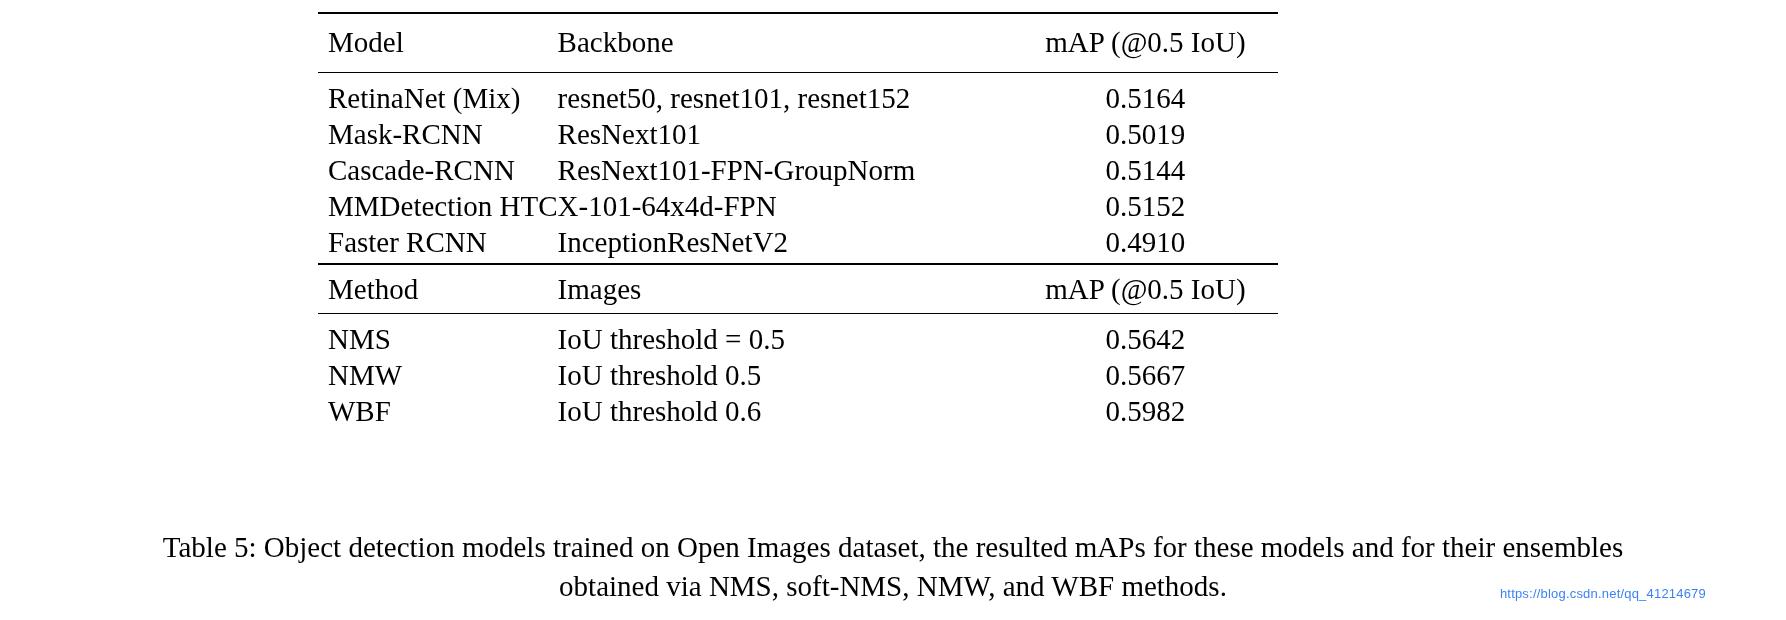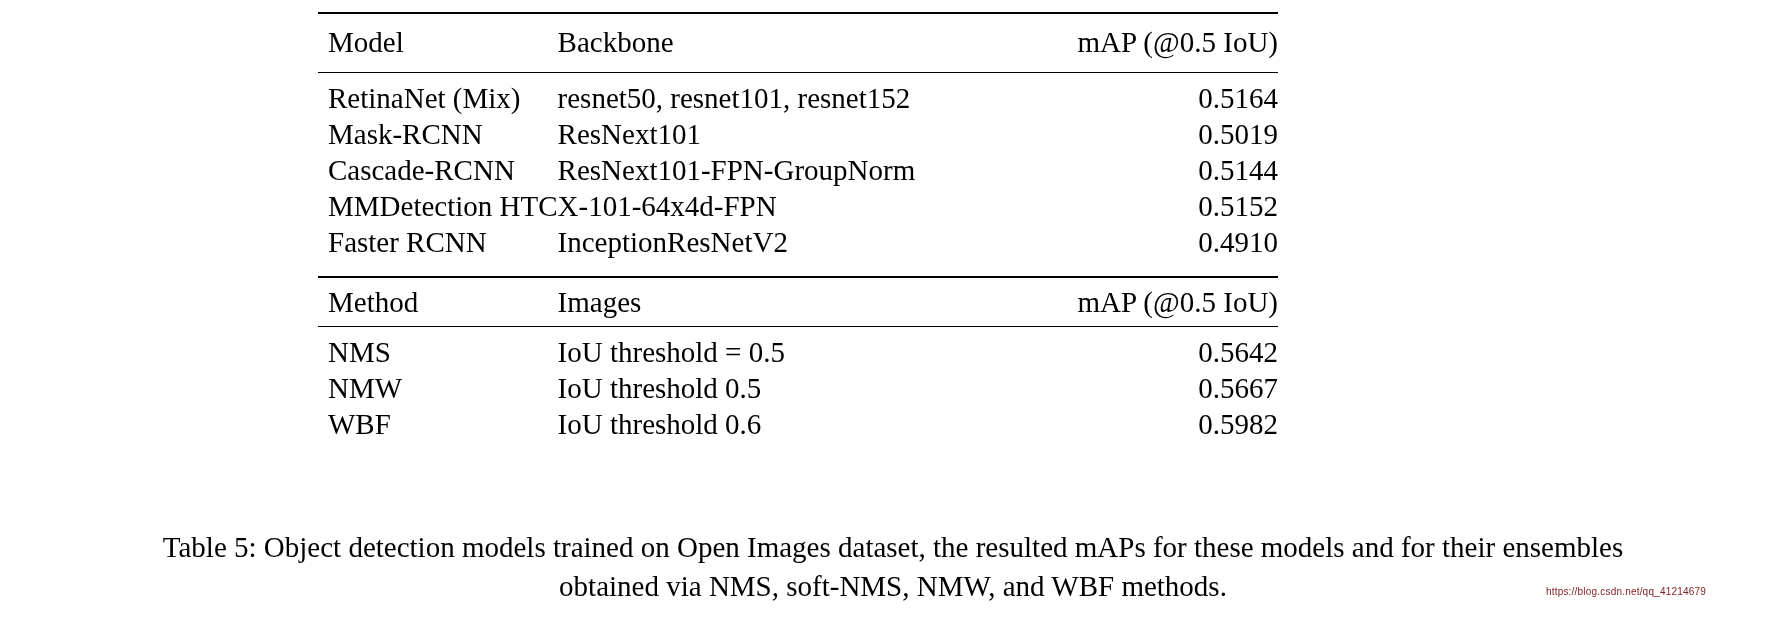--- a/index.html
+++ b/index.html
@@ -42,54 +42,54 @@
   table.paper-table th {
     padding: 0;
     font-weight: normal;
     border: 0;
     white-space: nowrap;
   }
 
   
   .col-a { width: 215px; text-align: left;   padding-left: 10px !important; }
   .col-b { width: 470px; }
-  .col-c { width: 275px; text-align: right; }
+  .col-c { width: 275px; text-align: center; }
 
   
   tr.rule-top   > td { border-top: 2.5px solid #000; height: 0; font-size: 0; line-height: 0; }
   tr.rule-mid   > td { border-top: 1.6px solid #000; height: 0; font-size: 0; line-height: 0; }
   tr.rule-thick > td { border-top: 2.0px solid #000; height: 0; font-size: 0; line-height: 0; }
 
   tr.head-row > td { height: 48px; vertical-align: middle; }
   tr.data-row > td { height: 36px; vertical-align: middle; }
 
   tr.head-row.h-first > td { padding-top: 4px; padding-bottom: 6px; }
   tr.data-row.first-of-block > td { padding-top: 7px; }
-  tr.data-row.last-of-block  > td { padding-bottom: 16px; margin-top: 7px; }
+  tr.data-row.last-of-block  > td { padding-bottom: 3px; margin-top: 7px; }
 
   .bold-val { font-weight: bold; }
 
   
   .caption {
     position: absolute;
     left: 4px;
     top: 528px;
     width: 1778px;
     font-size: 29px;
     line-height: 39px;
     text-align: center;
   }
 
   
   .watermark {
     position: absolute;
     right: 10px;
     top: 586px;
-    font-size: 10px;
-    color: #7f1d1d;
+    font-size: 13px;
+    color: #3b82f6;
     font-family: "Liberation Sans", sans-serif;
     letter-spacing: 0.2px;
     user-select: none;
   }
 </style>
 </head>
 <body>
 
 <div id="page">
 

